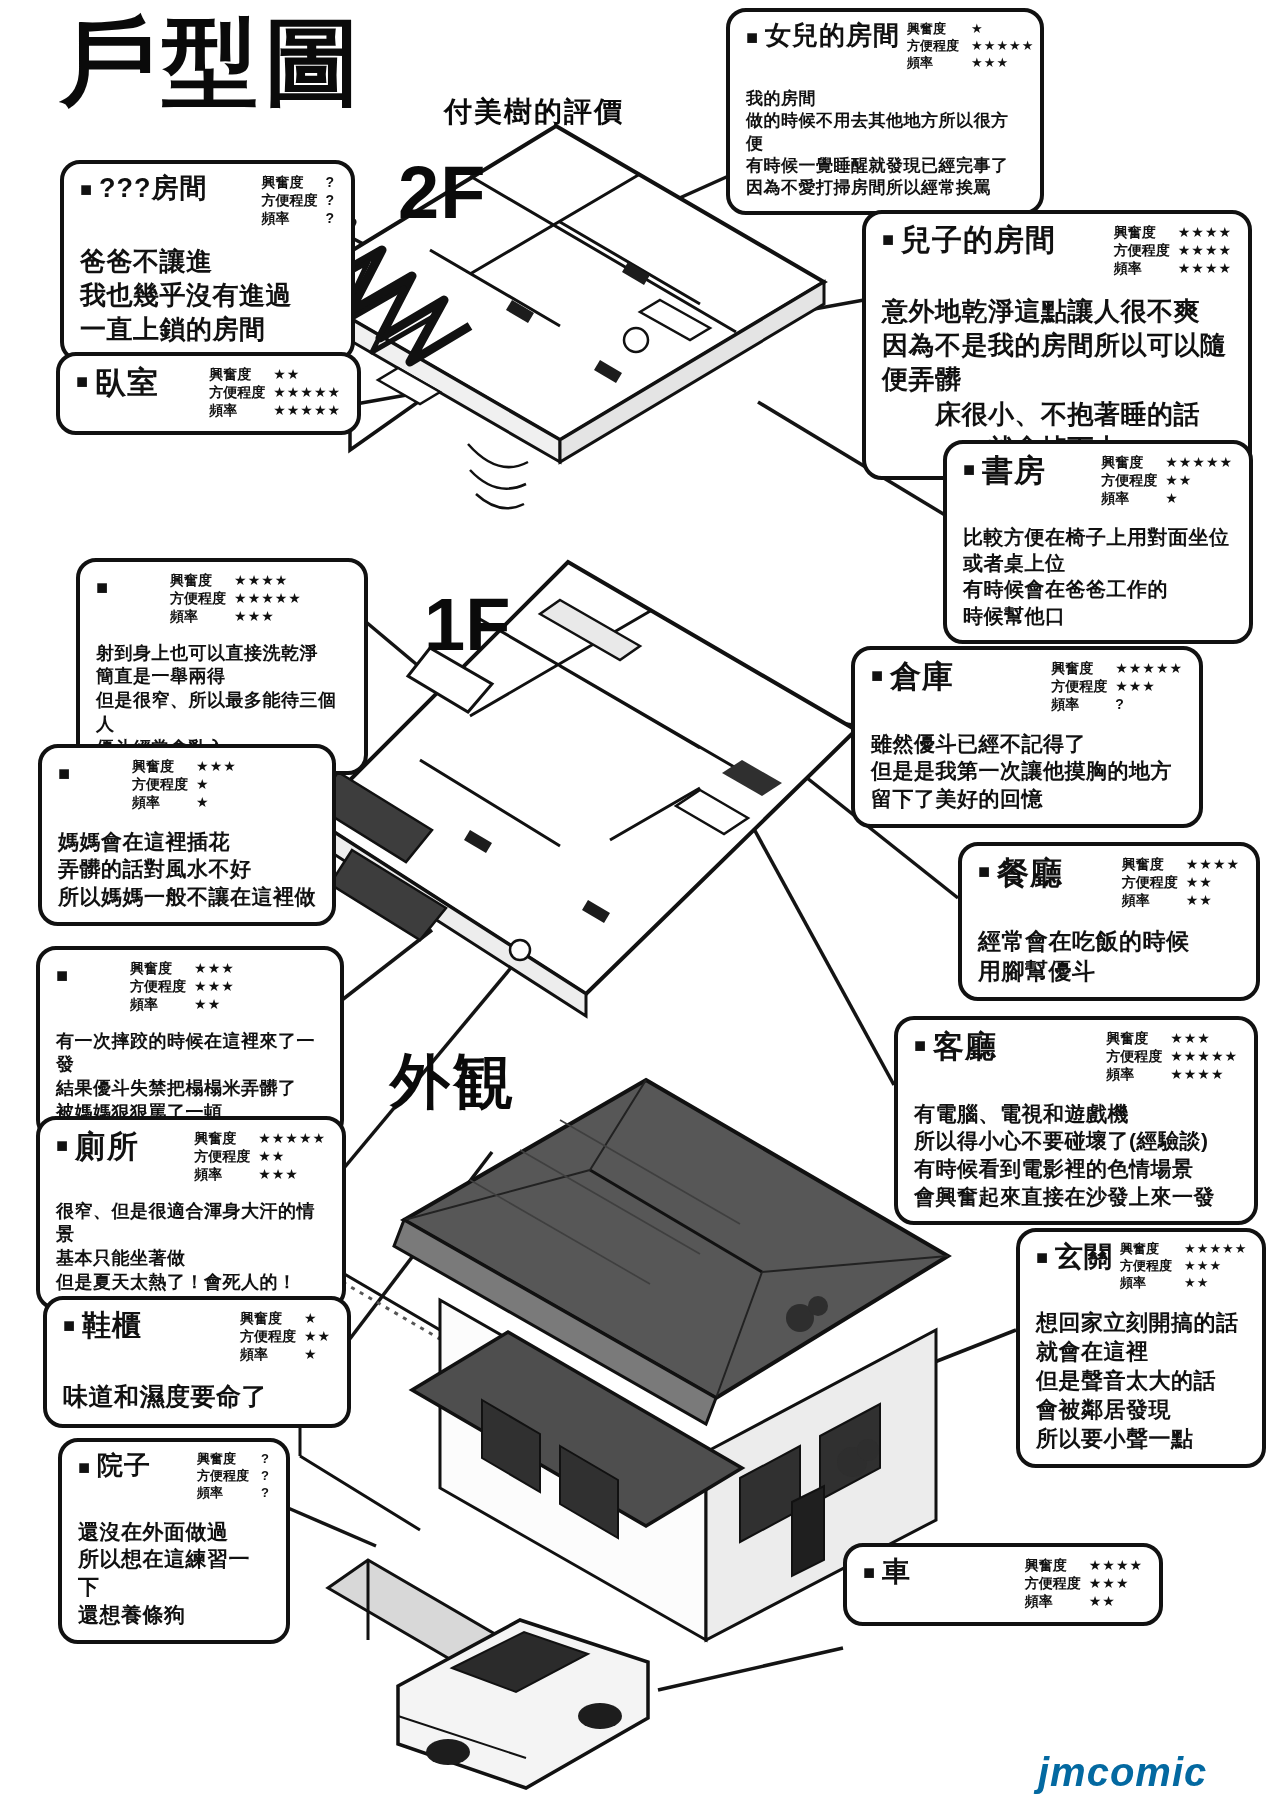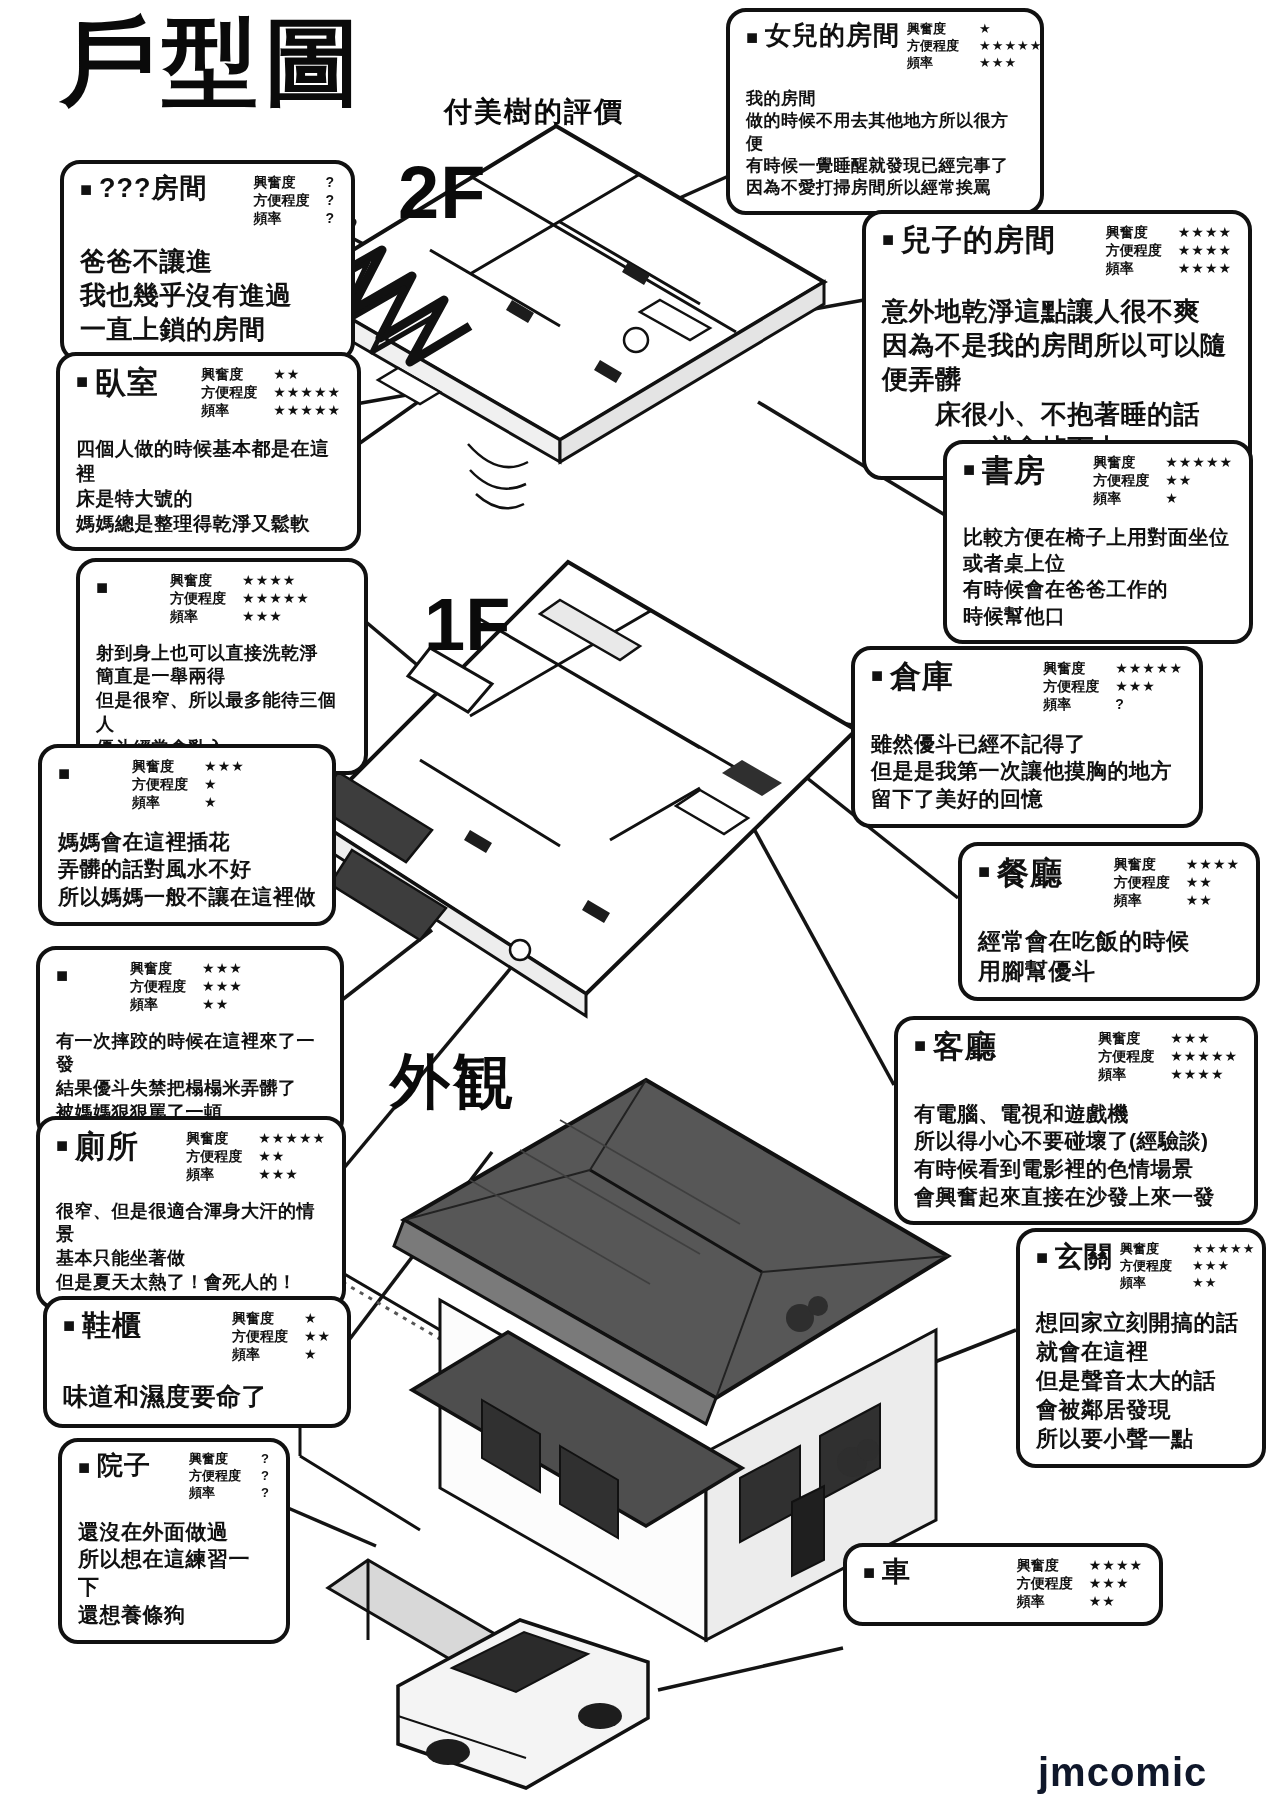--- a/index.html
+++ b/index.html
@@ -6,28 +6,28 @@
   body{width:1280px;height:1807px;position:relative;overflow:hidden;
        font-family:"Liberation Sans","DejaVu Sans",sans-serif;color:#111;}
   #art{position:absolute;left:0;top:0;z-index:1;}
   .big-label{position:absolute;z-index:2;font-weight:900;color:#0a0a0a;line-height:1;}
   #main-title{left:60px;top:14px;font-size:96px;letter-spacing:6px;}
   #evaluator{left:444px;top:98px;font-size:28px;font-weight:bold;letter-spacing:2px;}
   #lbl2f{left:398px;top:156px;font-size:74px;letter-spacing:1px;}
   #lbl1f{left:402px;top:588px;font-size:74px;margin-left:22px;}
   #lblext{left:390px;top:1052px;font-size:60px;letter-spacing:3px;}
   #watermark{position:absolute;left:1038px;top:1750px;z-index:2;font-size:40px;
-             font-weight:bold;color:#0f172a;letter-spacing:1px;}
+             font-weight:bold;font-style:italic;color:#0369a1;letter-spacing:1px;}
   .callout{position:absolute;z-index:3;background:#fff;border:4px solid #111;
            border-radius:20px;padding:9px 16px 11px 16px;box-sizing:border-box;}
   .head{display:flex;align-items:flex-start;gap:7px;}
   .bullet{font-size:20px;line-height:1.3;margin-top:3px;}
   .rname{font-weight:bold;line-height:1.15;white-space:nowrap;letter-spacing:1px;}
   .ratings{margin-left:auto;font-size:14px;font-weight:bold;line-height:1.3;white-space:nowrap;}
-  .rrow{display:flex;gap:12px;}
+  .rrow{display:flex;gap:4px;}
   .rlabel{min-width:60px;}
   .rval{letter-spacing:1px;}
   .body{font-weight:bold;line-height:1.32;white-space:pre-line;margin-top:16px;letter-spacing:0.5px;}
 </style>
 </head>
 <body>
 
 <svg id="art" width="1280" height="1807" viewBox="0 0 1280 1807">
 
   <g stroke="#141414" stroke-width="3.5" fill="none">
@@ -214,23 +214,20 @@
       <div class="rrow">
           <span class="rlabel">方便程度</span>
           <span class="rval">★★★★★</span>
         </div>
       <div class="rrow">
           <span class="rlabel">頻率</span>
           <span class="rval">★★★★★</span>
         </div>
     </div>
   </div>
-  <div class="body" style="font-size:19px">四個人做的時候基本都是在這裡
-床是特大號的
-媽媽總是整理得乾淨又鬆軟</div>
 </div>
 
 <div class="callout" style="left:943px;top:440px;width:310px">
   <div class="head">
     <span class="bullet">■</span>
     <span class="rname" style="font-size:31px">書房</span>
     <div class="ratings">
       <div class="rrow">
           <span class="rlabel">興奮度</span>
           <span class="rval">★★★★★</span>

